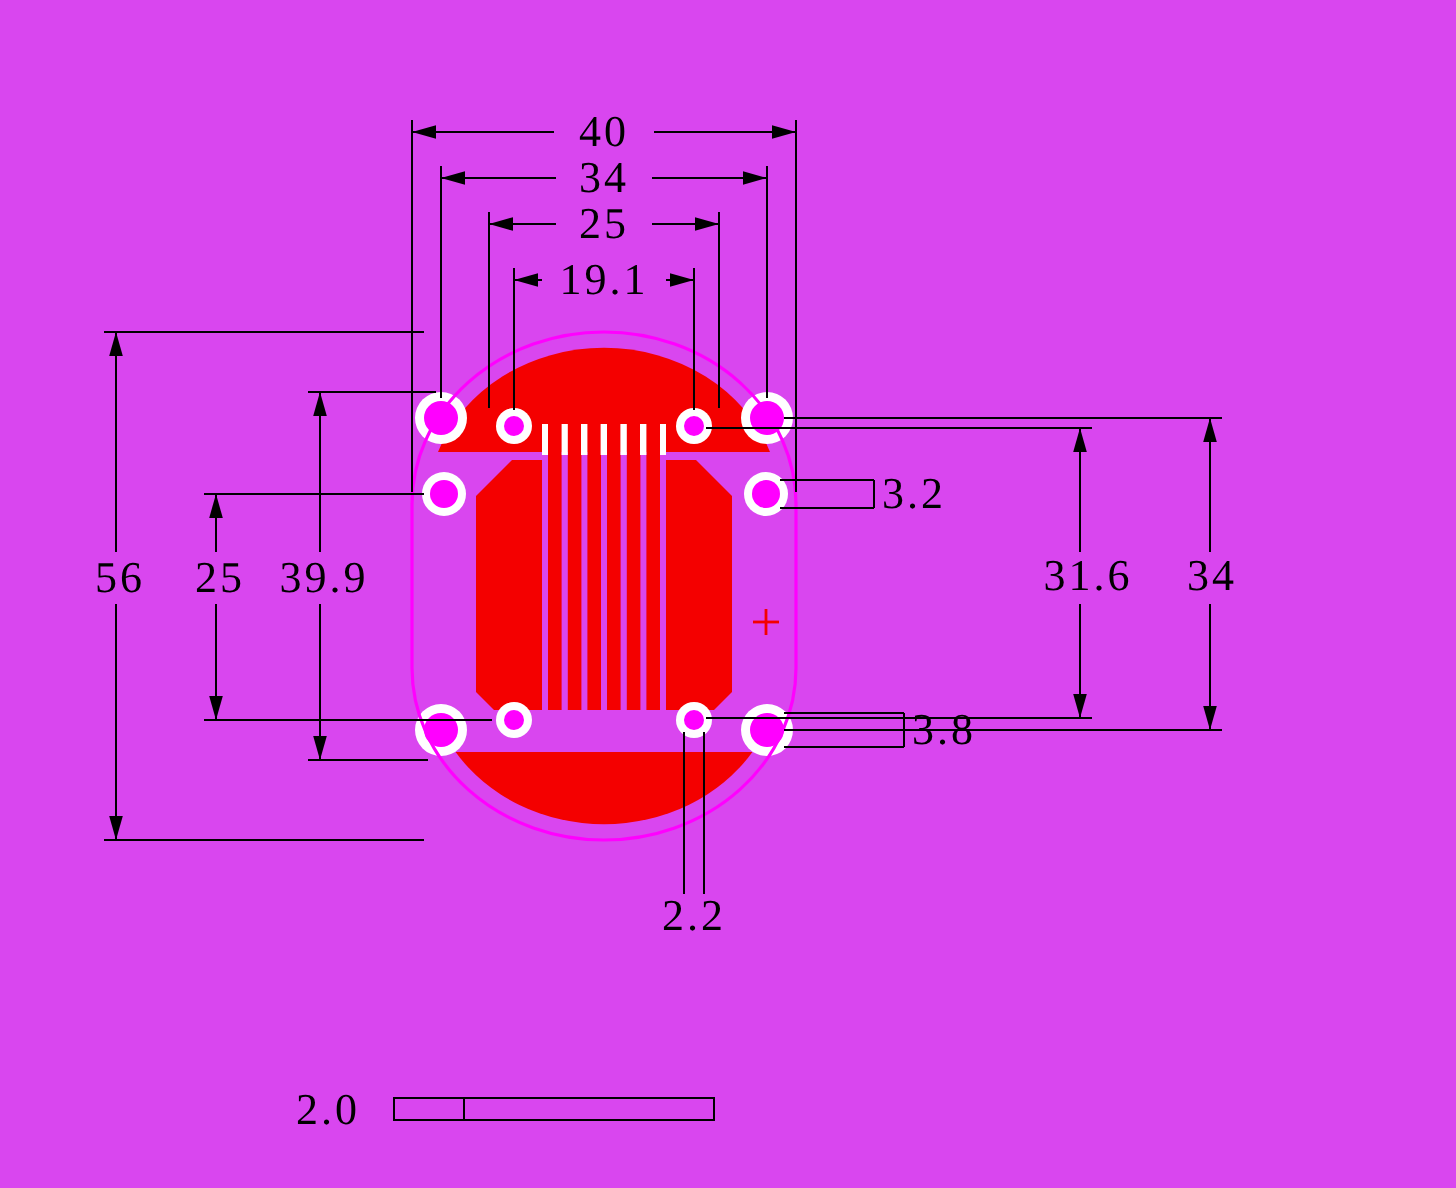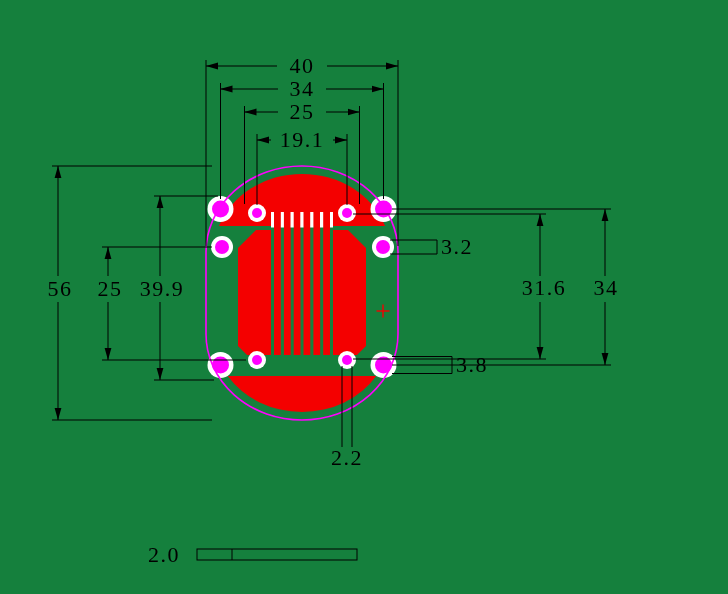--- a/index.html
+++ b/index.html
@@ -1,17 +1,17 @@
 <!DOCTYPE html>
 <html><head>
 <meta charset="utf-8">
 <style>
   html,body{margin:0;padding:0;background:#ffffff;}
   body{width:728px;height:594px;overflow:hidden;}
-  .canvas{position:relative;width:728px;height:594px;background:#15803d;}
+  .canvas{position:relative;width:728px;height:594px;background:#d946ef;}
   svg{display:block;}
   svg text{
     font-family:"Liberation Serif","DejaVu Serif",serif;
     font-size:22px;
     letter-spacing:1.5px;
   }
 </style>
 </head>
 <body>
 

